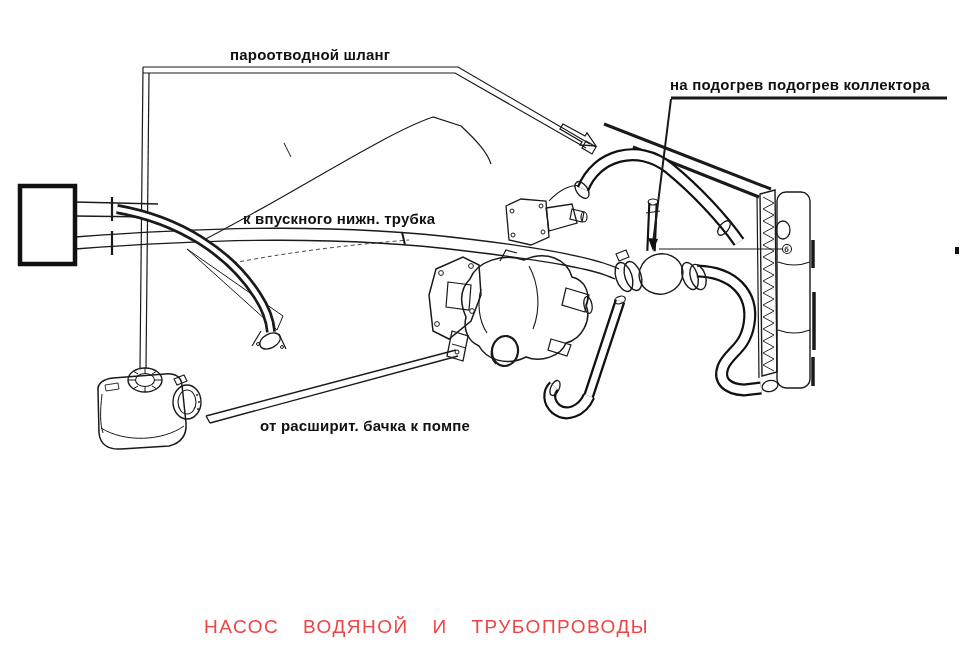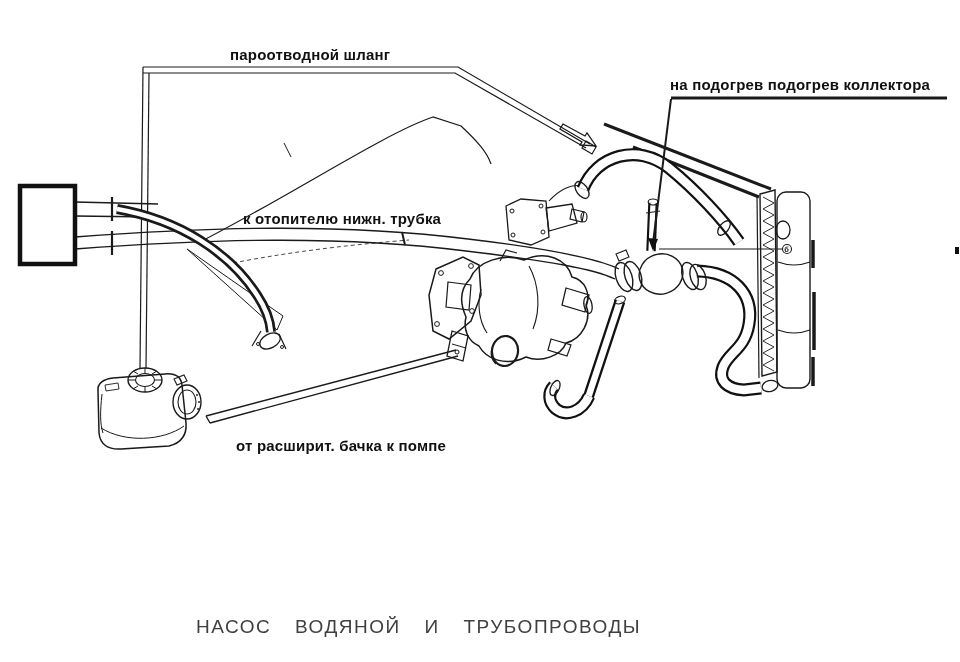--- a/index.html
+++ b/index.html
@@ -9,24 +9,24 @@
   }
   svg.art { position:absolute; left:0; top:0; }
   .lbl {
     position:absolute; font-weight:bold; font-size:15px; color:#111;
     white-space:nowrap; letter-spacing:0.2px;
   }
   .lbl-steam   { left:230px; top:46px; }
   .lbl-intake  { left:670px; top:76px; }
   .lbl-upper   { left:78px;  top:177px; }
   .lbl-lower   { left:243px; top:210px; }
-  .lbl-tank    { left:236px; top:417px;margin-top:20px; }
+  .lbl-tank    { left:260px; top:417px; }
   .title {
-    position:absolute; left:196px; top:616px; font-size:19px; font-weight:400;
-    color:#404040; letter-spacing:1.5px; word-spacing:17px; white-space:nowrap;
+    position:absolute; left:204px; top:616px; font-size:19px; font-weight:400;
+    color:#ef4444; letter-spacing:1.5px; word-spacing:17px; white-space:nowrap;
   }
   .ink { stroke:#1a1a1a; fill:none; }
 </style>
 </head>
 <body>
 
 <div class="stage">
 
   <svg class="art" width="960" height="662" viewBox="0 0 960 662">
 
@@ -175,17 +175,17 @@
       <path class="ink" stroke-width="1.1" d="M 659,249 L 782,249"></path>
       <circle class="ink" fill="#fff" stroke-width="1.1" cx="787" cy="249" r="4.5"></circle>
       <text x="784.2" y="252.2" font-size="7.5" font-weight="bold" fill="#111">б</text>
       <ellipse class="ink" fill="#fff" stroke-width="1.3" cx="770" cy="386" rx="8" ry="5.5" transform="rotate(-15 770 386)"></ellipse>
       <rect x="955" y="247" width="4" height="7" fill="#111"></rect>
     </g>
   </svg>
 
   <div class="lbl lbl-steam">пароотводной шланг</div>
   <div class="lbl lbl-intake">на подогрев подогрев коллектора</div>
-  <div class="lbl lbl-lower">к отопителю нижн. трубка</div>
+  <div class="lbl lbl-lower">к впускного нижн. трубка</div>
   <div class="lbl lbl-tank">от расширит. бачка к помпе</div>
 
   <div class="title">НАСОС ВОДЯНОЙ И ТРУБОПРОВОДЫ</div>
 </div>
 
 </body></html>

